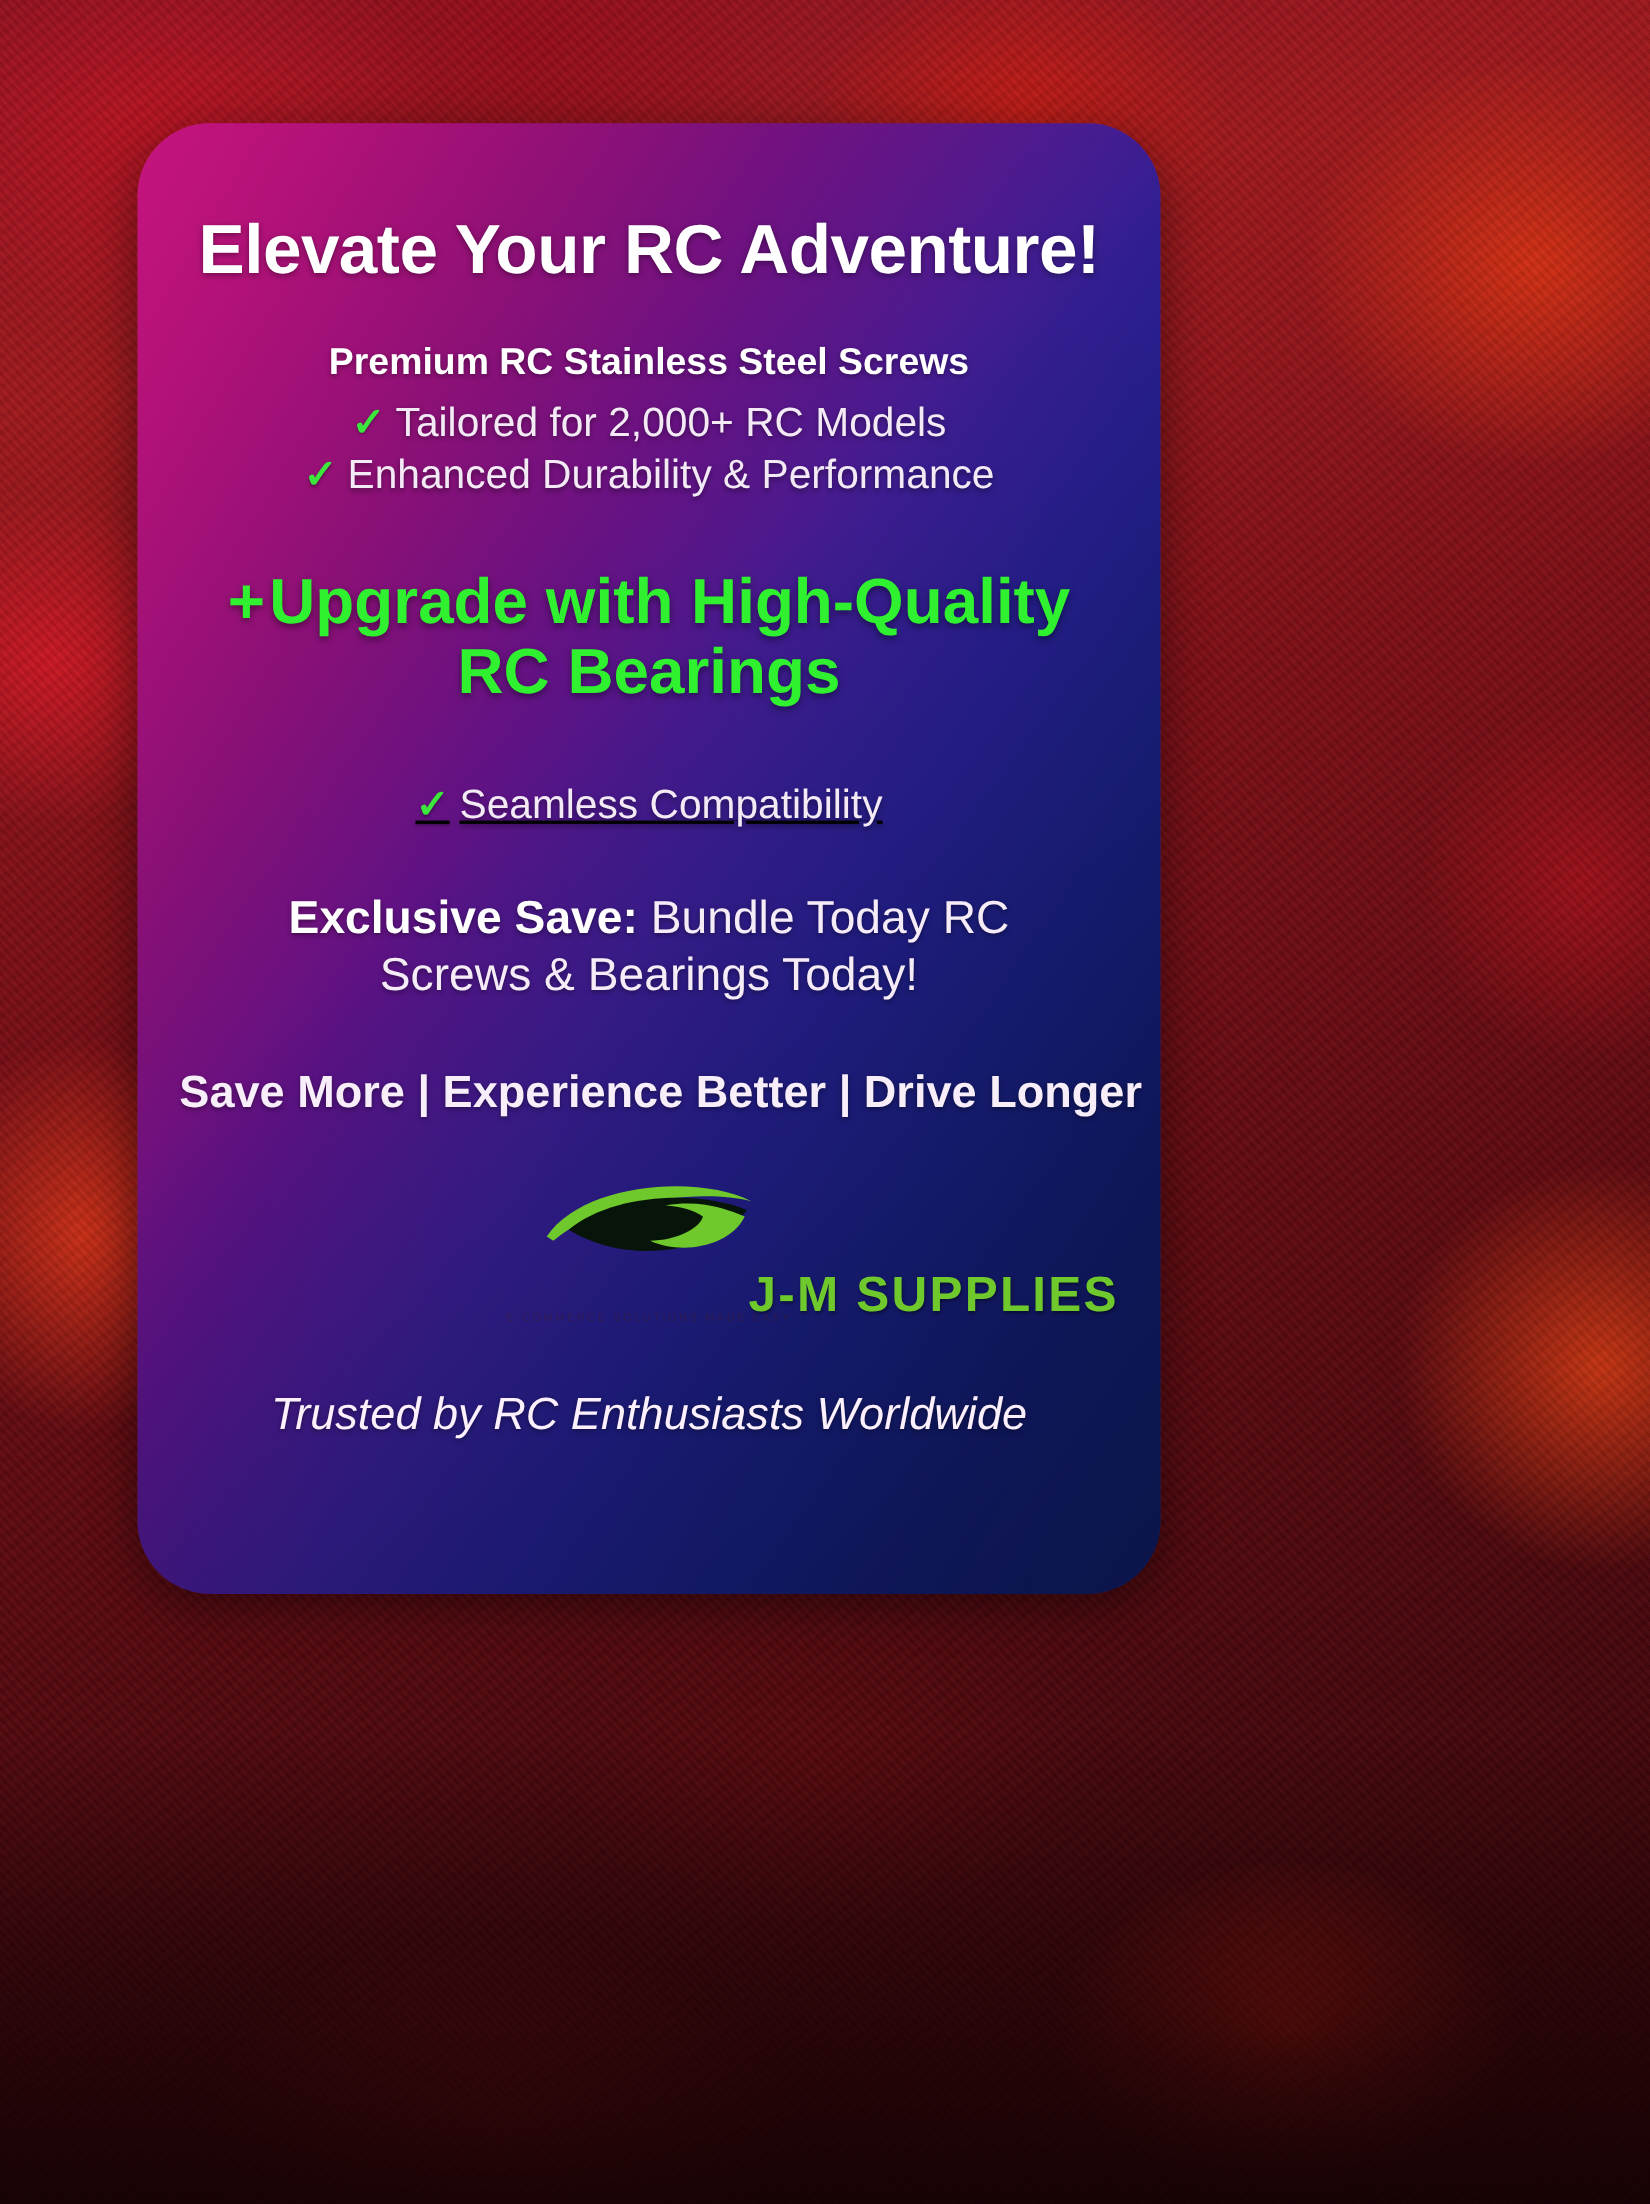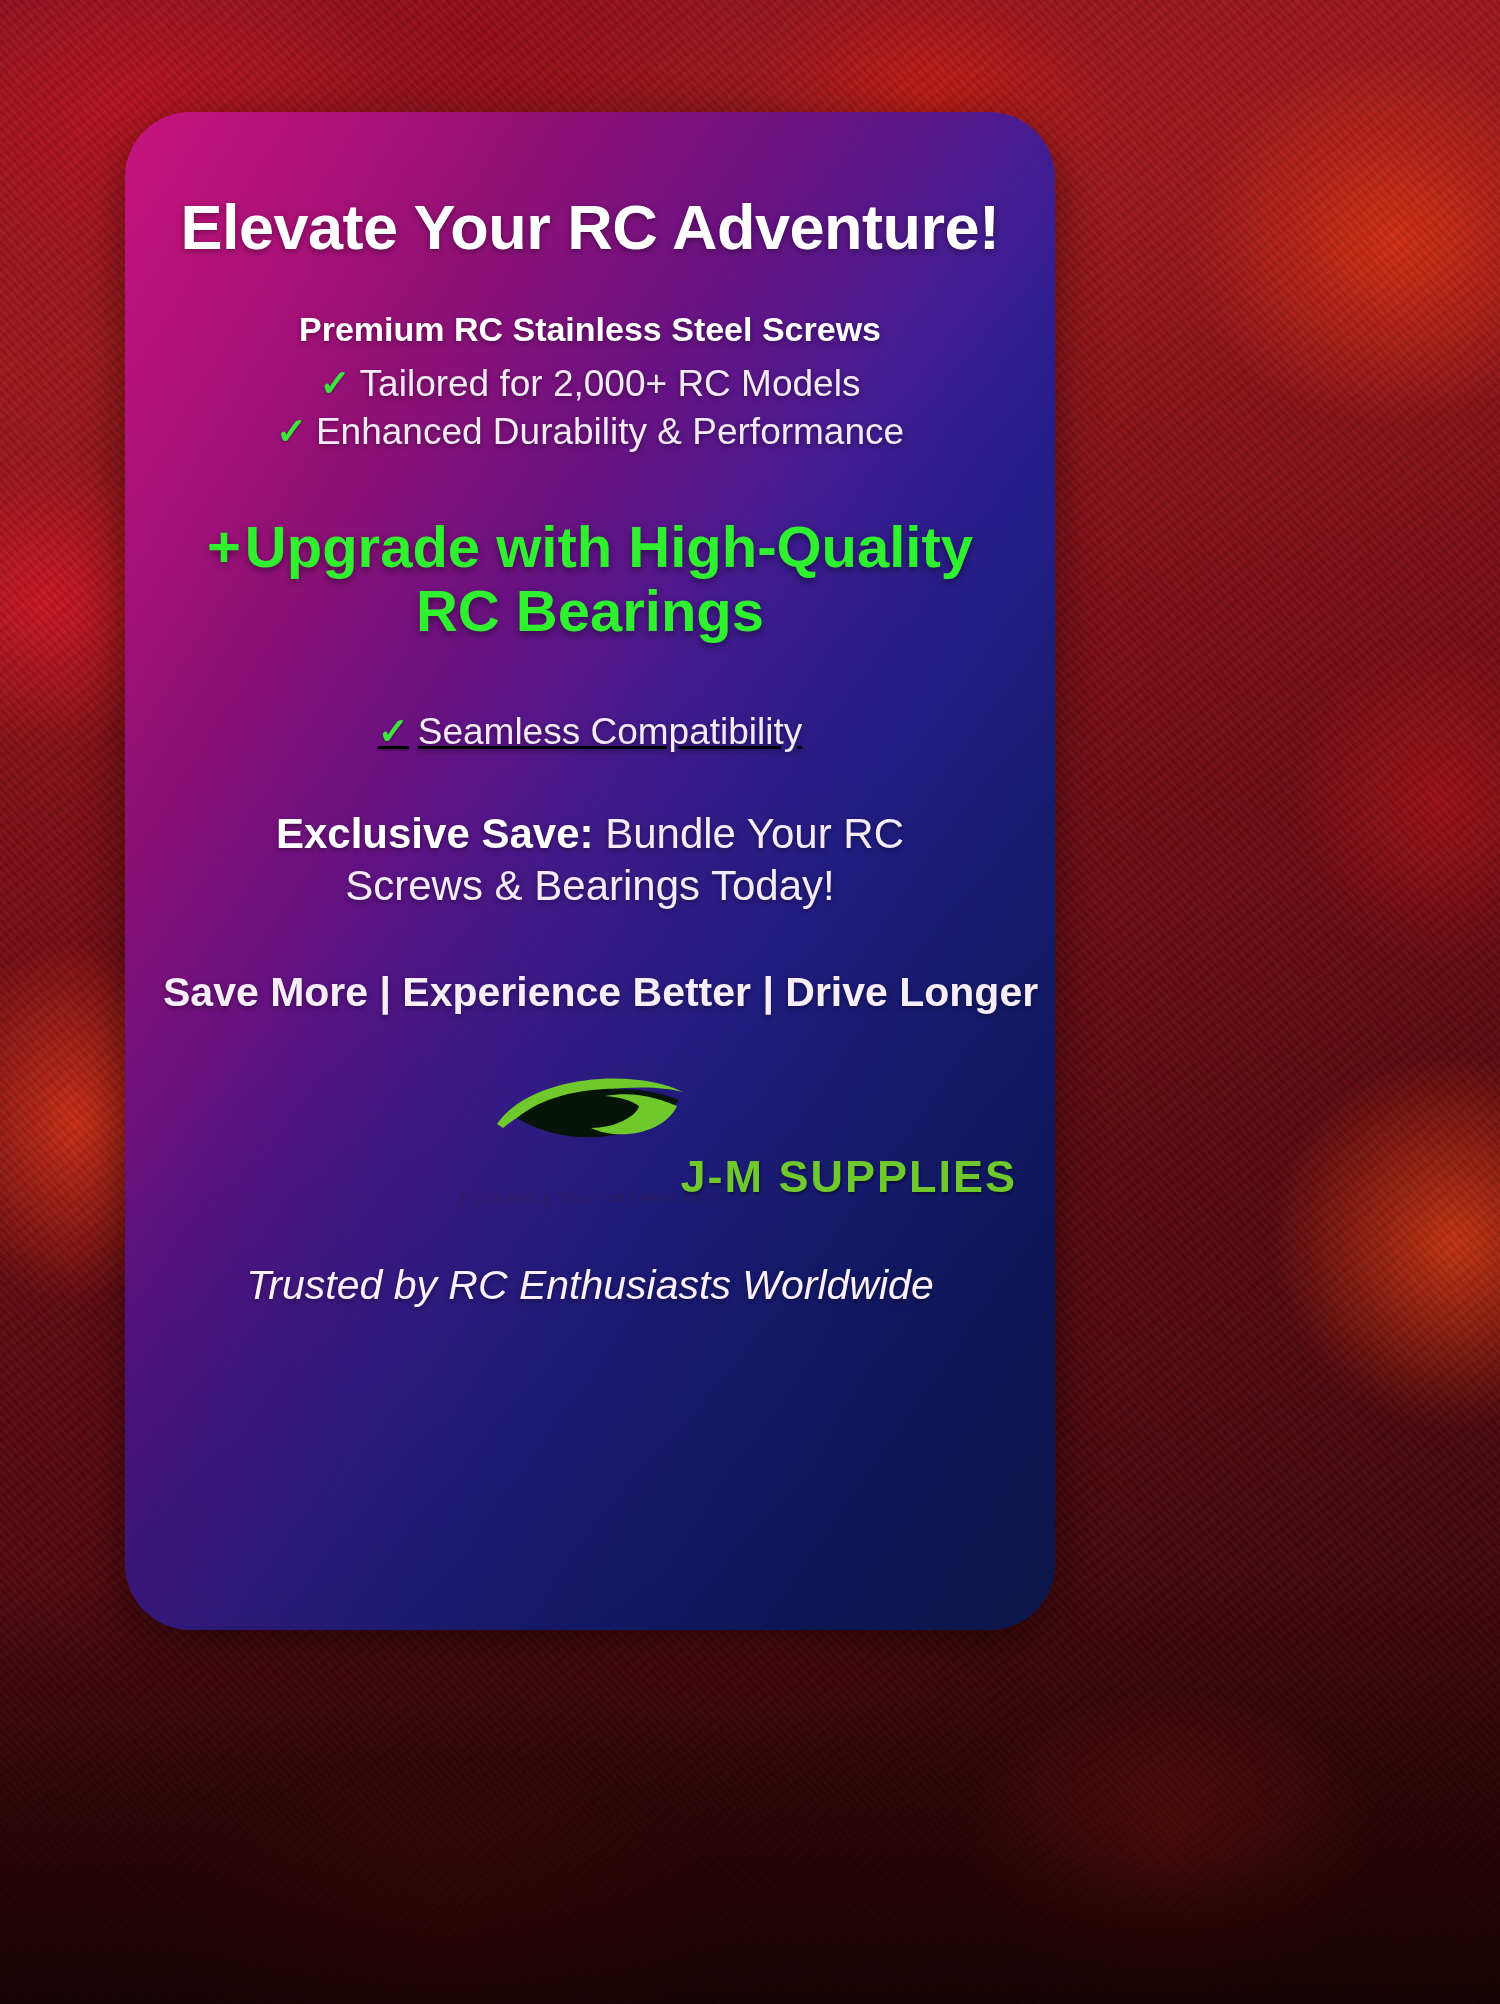--- a/index.html
+++ b/index.html
@@ -41,21 +41,21 @@
   }
   #bg-darken-bottom {
     position:absolute; left:0; right:0; bottom:0; height:430px;
     background:linear-gradient(180deg, rgba(30,3,6,0) 0%, rgba(25,3,5,.72) 70%, rgba(18,2,4,.88) 100%);
   }
 
   
   #promo-card {
     position:absolute;
     left:125px; top:112px;
-    width:930px; height:1518px;
+    width:930px; height:1337px;
     border-radius:66px;
     background:linear-gradient(118deg,
         #c2137e 0%,
         #a01178 12%,
         #7d1076 24%,
         #5c1284 38%,
         #3f1d92 52%,
         #2a2094 64%,
         #1d2185 76%,
         #161d6e 88%,
@@ -215,21 +215,21 @@
       <span>RC Bearings</span>
     </div>
 
     <div class="bullet-list-2">
       <div class="bullet-row">
         <span class="check">✓</span><span>Seamless Compatibility</span>
       </div>
     </div>
 
     <div class="offer">
-      <b>Exclusive Save:</b><span> Bundle Your RC</span><br>
+      <b>Exclusive Save:</b><span> Bundle Today RC</span><br>
       <span>Screws &amp; Bearings Today!</span>
     </div>
 
     <div class="benefits">Save More | Experience Better | Drive Longer</div>
 
 
     <div id="logo-block">
       <svg id="logo-mark" width="206" height="86" viewBox="0 0 206 86">
         <path d="M10 58 C44 8 150 2 196 26 C150 14 58 26 16 62 Z" fill="#6fc92c"></path>
         <path d="M30 52 C70 18 150 16 192 34 C162 72 86 86 30 52 Z" fill="#07140a"></path>

